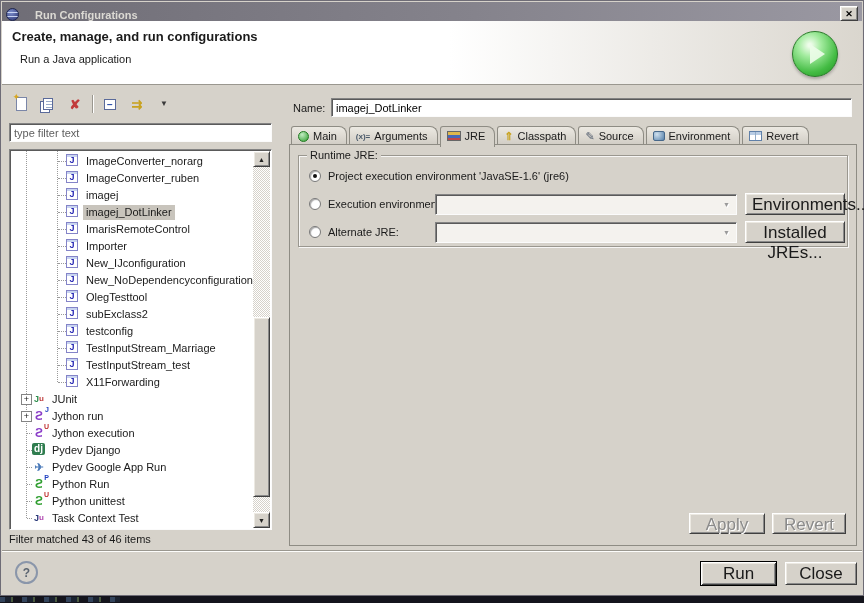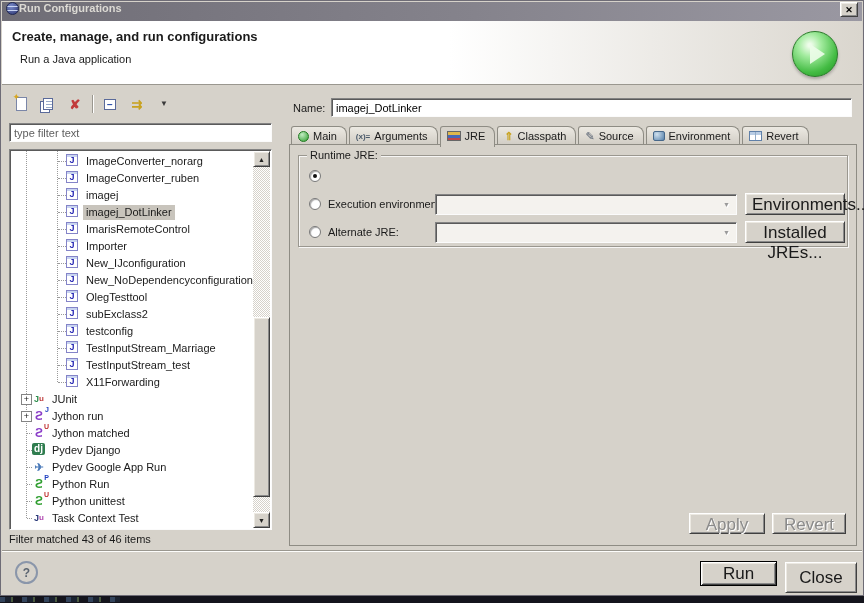--- a/index.html
+++ b/index.html
@@ -8,21 +8,21 @@
     width:864px; height:603px; position:relative; overflow:hidden;
     font-family:"Liberation Sans", sans-serif; font-size:11px; color:#1a1a1a;
     background:#14141c;
   }
   .win { position:absolute; left:0; top:0; width:864px; height:596px;
     background:#d6d2ca; border:1px solid #6e6c76; }
 
   
   .titlebar { position:absolute; left:1px; top:1px; right:1px; height:19px;
     background:linear-gradient(90deg,#6f6d76,#85838c 55%,#9a98a2);
-    display:flex; align-items:flex-start; padding:0 4px; gap:0; }
+    display:flex; align-items:flex-end; padding:0 4px; gap:16px; }
   .eicon { width:13px; height:13px; border-radius:50%;
     background:
       linear-gradient(180deg, transparent 3px, #c9d4f2 3px 4px, transparent 4px 7px, #c9d4f2 7px 8px, transparent 8px),
       radial-gradient(circle at 38% 32%, #7a8ccc, #2c3470);
     border:1px solid #1e2650; }
   .title { color:#dcdad4; font-weight:bold; }
   .xbtn { margin-left:auto; width:18px; height:15px; background:#d6d2ca;
     border:1px solid; border-color:#fff #404040 #404040 #fff;
     box-shadow:inset 1px 1px 0 #ece9e2, inset -1px -1px 0 #8a8a8a;
     display:flex; align-items:center; justify-content:center;
@@ -157,21 +157,21 @@
 
   .hsep { position:absolute; left:1px; right:1px; top:549px; height:1px;
     background:#9a978f; box-shadow:0 1px 0 #fdfdfb; }
 
   .help-btn { position:absolute; left:14px; top:560px; width:23px; height:23px; border-radius:50%;
     background:transparent; border:2px solid #8a96aa; color:#5a6470; font-weight:bold; font-size:12px;
     display:flex; align-items:center; justify-content:center; }
   .run-btn { position:absolute; left:699px; top:560px; width:77px; height:25px;
     background:#d6d2ca; border:1px solid #000;
     box-shadow:inset 1px 1px 0 #fff, inset -1px -1px 0 #404040, inset 2px 2px 0 #ece9e2, inset -2px -2px 0 #8a8a8a; }
-  .close-btn { position:absolute; left:784px; top:561px; width:72px; height:31px; }
+  .close-btn { position:absolute; left:784px; top:561px; width:72px; height:23px; }
 
   .strip { position:absolute; left:0; bottom:0; width:864px; height:7px; background:#14141c; }
   .strip .deco { position:absolute; left:0; top:1px; width:120px; height:5px;
     background:repeating-linear-gradient(90deg,#33445c 0 5px,#1a2230 5px 11px,#4a5a40 11px 13px,#14141c 13px 22px); }
 </style>
 </head>
 <body>
 
 <div class="win">
 
@@ -296,21 +296,21 @@
           <span class="tlabel l1">JUnit</span>
         </div>
         <div class="trow" style="top: 257px;">
           <span class="expand">+</span>
           <span class="ticon l1 ic-jy">ϩ<s>J</s></span>
           <span class="tlabel l1">Jython run</span>
         </div>
         <div class="trow" style="top: 274px;">
           <span class="conn l1"></span>
           <span class="ticon l1 ic-jy">ϩ<s class="u">U</s></span>
-          <span class="tlabel l1">Jython matched</span>
+          <span class="tlabel l1">Jython execution</span>
         </div>
         <div class="trow" style="top: 291px;">
           <span class="conn l1"></span>
           <span class="ticon l1 ic-dj">dj</span>
           <span class="tlabel l1">Pydev Django</span>
         </div>
         <div class="trow" style="top: 308px;">
           <span class="conn l1"></span>
           <span class="ticon l1 ic-gae">✈</span>
           <span class="tlabel l1">Pydev Google App Run</span>
@@ -374,20 +374,21 @@
       <span class="ti-common"></span>
       <span>Revert</span>
     </div>
   </div>
 
   <div class="panel">
     <div class="group">
       <span class="group-label">Runtime JRE:</span>
 
       <span class="radio on" style="left:10px;top:14px"></span>
+      <span class="opt-label" style="left:29px;top:14px">Project execution environment 'JavaSE-1.6' (jre6)</span>
 
       <span class="radio" style="left:10px;top:42px"></span>
       <span class="opt-label" style="left:29px;top:42px">Execution environment:</span>
       <span class="combo inset" style="top:38px">
         <span class="dd">▼</span>
       </span>
       <button class="sidebtn raised" style="top:37px">Environments...</button>
 
       <span class="radio" style="left:10px;top:70px"></span>
       <span class="opt-label" style="left:29px;top:70px">Alternate JRE:</span>

